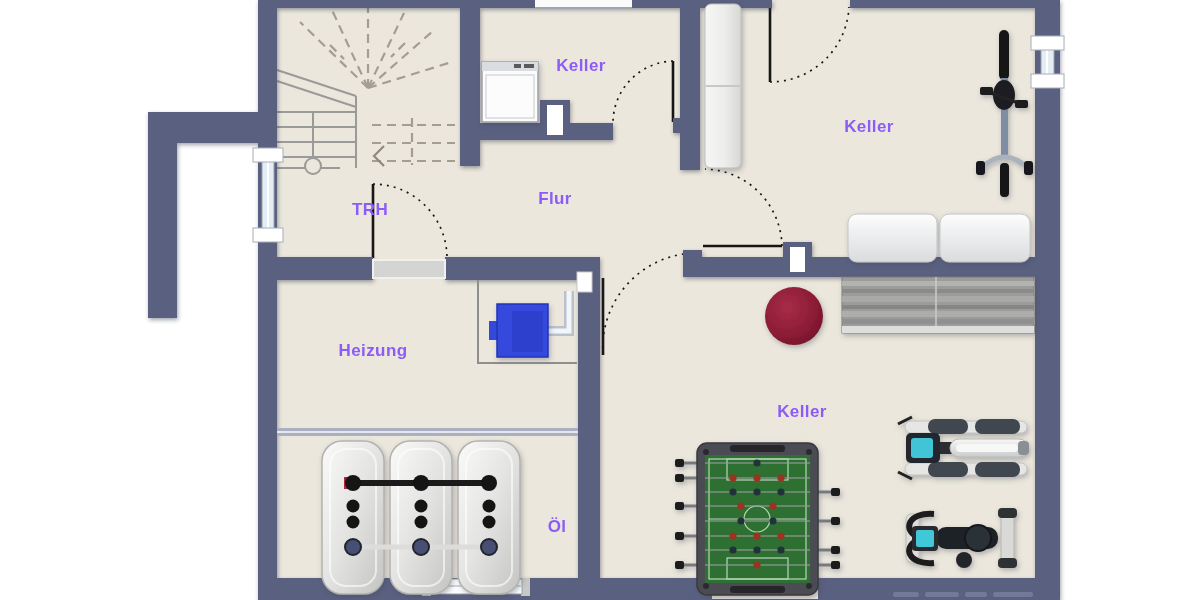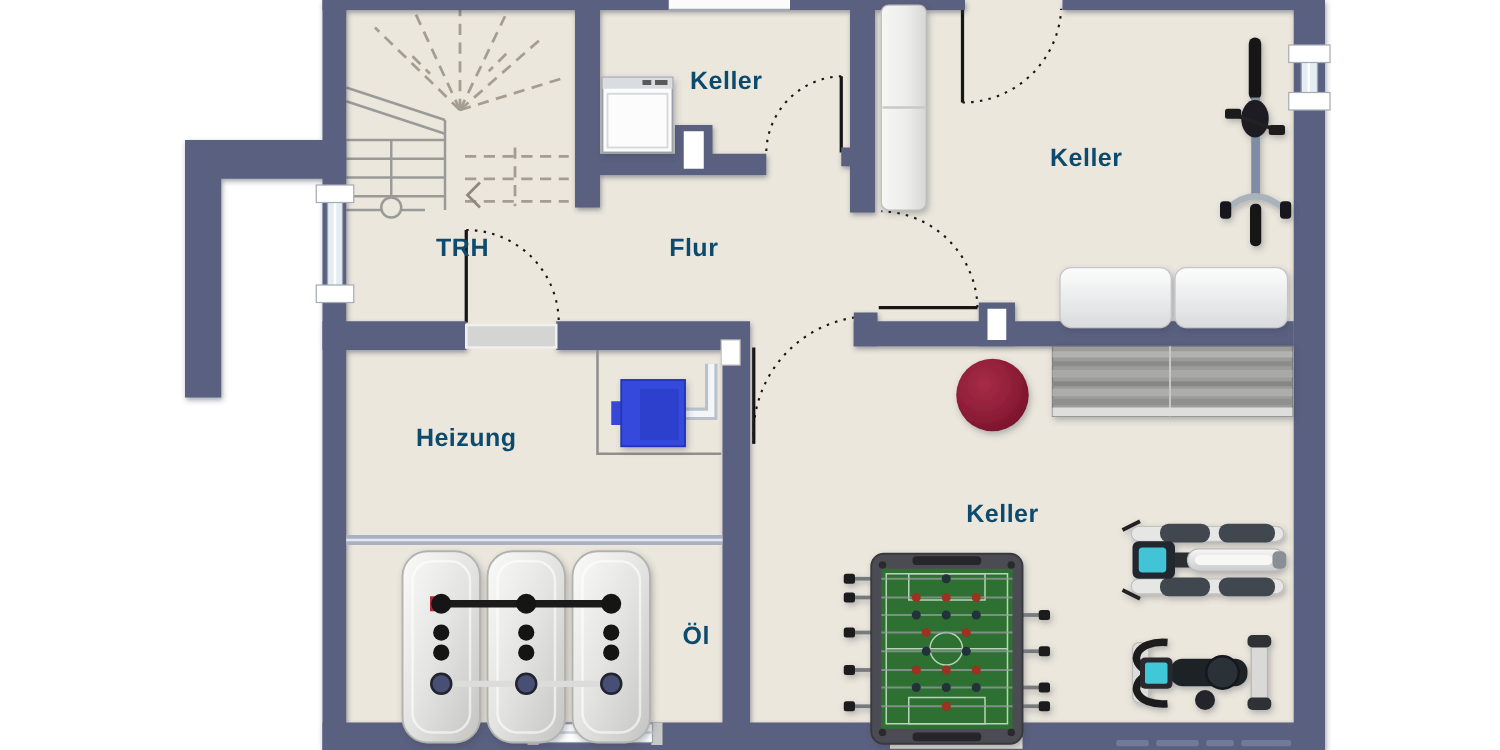--- a/index.html
+++ b/index.html
@@ -1,21 +1,21 @@
 <!DOCTYPE html>
 <html><head>
 <meta charset="utf-8">
 <style>
   html,body{margin:0;padding:0;background:#ffffff;}
   #stage{position:relative;width:1200px;height:600px;background:#ffffff;overflow:hidden;
          font-family:"Liberation Sans",sans-serif;}
   #plan-svg{position:absolute;left:0;top:0;}
   .room-label{position:absolute;transform:translate(-50%,-50%);
       font-family:"Liberation Sans",sans-serif;
-      font-size:20px;font-weight:600;color:#0c4a6e;letter-spacing:.4px;white-space:nowrap;}
+      font-size:17px;font-weight:600;color:#8b5cf6;letter-spacing:.4px;white-space:nowrap;}
 </style>
 </head>
 <body>
 
 <div id="stage">
 <svg id="plan-svg" width="1200" height="600" viewBox="0 0 1200 600">
   <defs>
     <filter id="fshadow" x="-30%" y="-30%" width="160%" height="160%">
       <feDropShadow dx="1.5" dy="2.5" stdDeviation="2.5" flood-color="#3a3f55" flood-opacity="0.35"></feDropShadow>
     </filter>
@@ -351,20 +351,20 @@
     <rect x="912" y="526" width="26" height="25" rx="4" fill="#2a2a2e"></rect>
     <rect x="916" y="530" width="18" height="17" rx="2" fill="#3fc8d8"></rect>
     <circle cx="978" cy="538" r="13" fill="#2c3138" stroke="#15181c" stroke-width="2"></circle>
     <circle cx="964" cy="560" r="8" fill="#23262b"></circle>
     <rect x="1001" y="513" width="13" height="50" rx="6" fill="#d9d9d7" stroke="#b5b5b3" stroke-width="1"></rect>
     <rect x="998" y="508" width="19" height="10" rx="4" fill="#2e3236"></rect>
     <rect x="998" y="558" width="19" height="10" rx="4" fill="#2e3236"></rect>
   </g>
 </svg>
 
-  <div class="room-label" style="left:370px;top:199px;">TRH</div>
+  <div class="room-label" style="left:370px;top:210px;">TRH</div>
   <div class="room-label" style="left:581px;top:66px;">Keller</div>
   <div class="room-label" style="left:555px;top:199px;">Flur</div>
   <div class="room-label" style="left:869px;top:127px;">Keller</div>
   <div class="room-label" style="left:373px;top:351px;text-align:right;">Heizung</div>
-  <div class="room-label" style="left:557px;top:510px;">Öl</div>
+  <div class="room-label" style="left:557px;top:527px;">Öl</div>
   <div class="room-label" style="left:802px;top:412px;">Keller</div>
 </div>
 
 </body></html>

